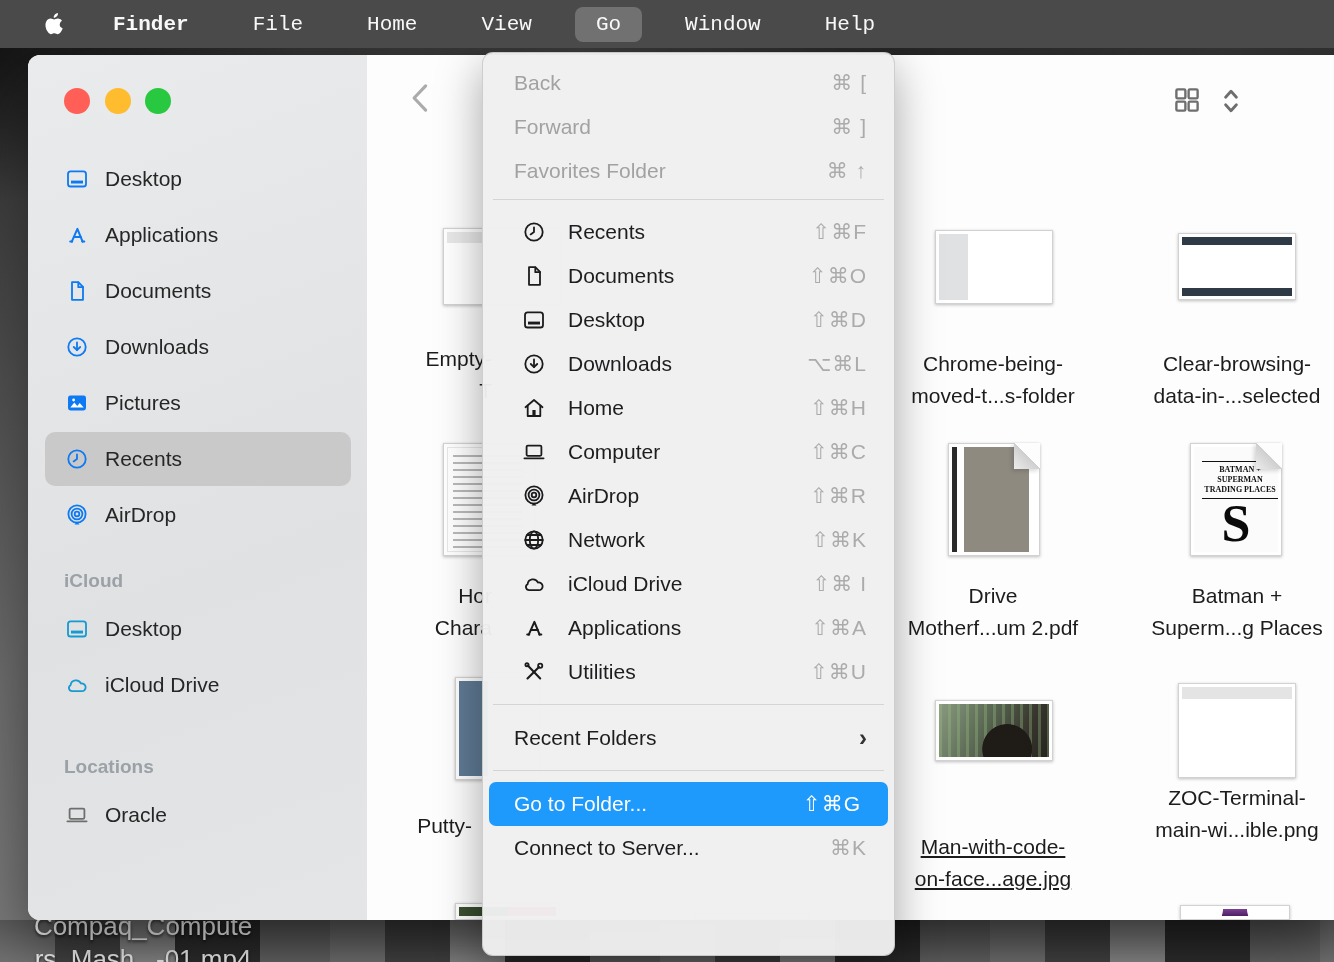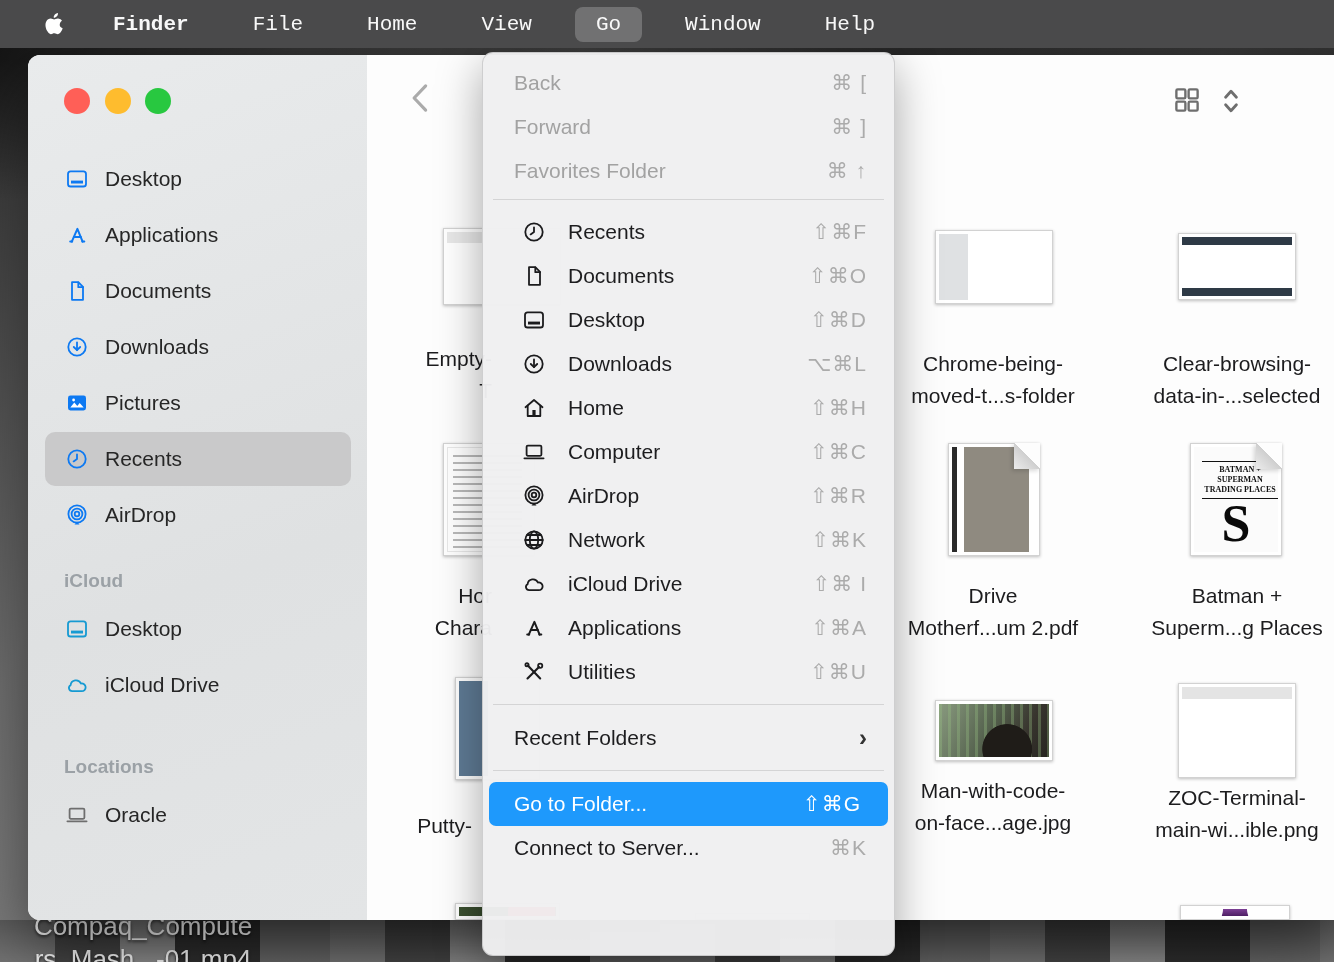--- a/index.html
+++ b/index.html
@@ -191,21 +191,21 @@
             <div class="thumb-inner" style="background: linear-gradient(90deg, rgb(95, 123, 149) 0px, rgb(95, 123, 149) 38%, rgb(255, 255, 255) 38%), repeating-linear-gradient(transparent 0px, transparent 8px, rgb(220, 220, 220) 8px, rgb(220, 220, 220) 9px);"></div>
           </div>
           <div class="label ralign" style="position: absolute; left: -80px; top: 755px; width: 185px;">
             <div>Putty-</div>
           </div>
         </div>
         <div class="tile">
           <div class="thumb" style="left: 568px; top: 645px; width: 118px; height: 61px;">
             <div class="thumb-inner" style="background: radial-gradient(circle at 62% 85%, rgb(31, 28, 24) 0px, rgb(31, 28, 24) 30%, transparent 31%), repeating-linear-gradient(90deg, rgba(150, 190, 130, 0.35) 0px, rgba(150, 190, 130, 0.35) 3px, transparent 3px, transparent 9px), linear-gradient(115deg, rgb(138, 155, 128), rgb(85, 98, 78) 45%, rgb(56, 53, 46) 75%, rgb(38, 36, 32));"></div>
           </div>
-          <div class="label" style="position: absolute; left: 536px; top: 720px; width: 180px;">
+          <div class="label" style="position: absolute; left: 536px; top: 776px; width: 180px; text-decoration: underline;">
             <div>Man-with-code-</div>
             <div>on-face...age.jpg</div>
           </div>
         </div>
         <div class="tile">
           <div class="thumb" style="left: 811px; top: 628px; width: 118px; height: 95px;">
             <div class="thumb-inner" style="background: linear-gradient(rgb(228, 228, 228) 0px, rgb(228, 228, 228) 14%, rgb(255, 255, 255) 14%), repeating-linear-gradient(transparent 0px, transparent 6px, rgb(216, 216, 216) 6px, rgb(216, 216, 216) 7px);"></div>
           </div>
           <div class="label" style="position: absolute; left: 780px; top: 727px; width: 180px;">
             <div>ZOC-Terminal-</div>

